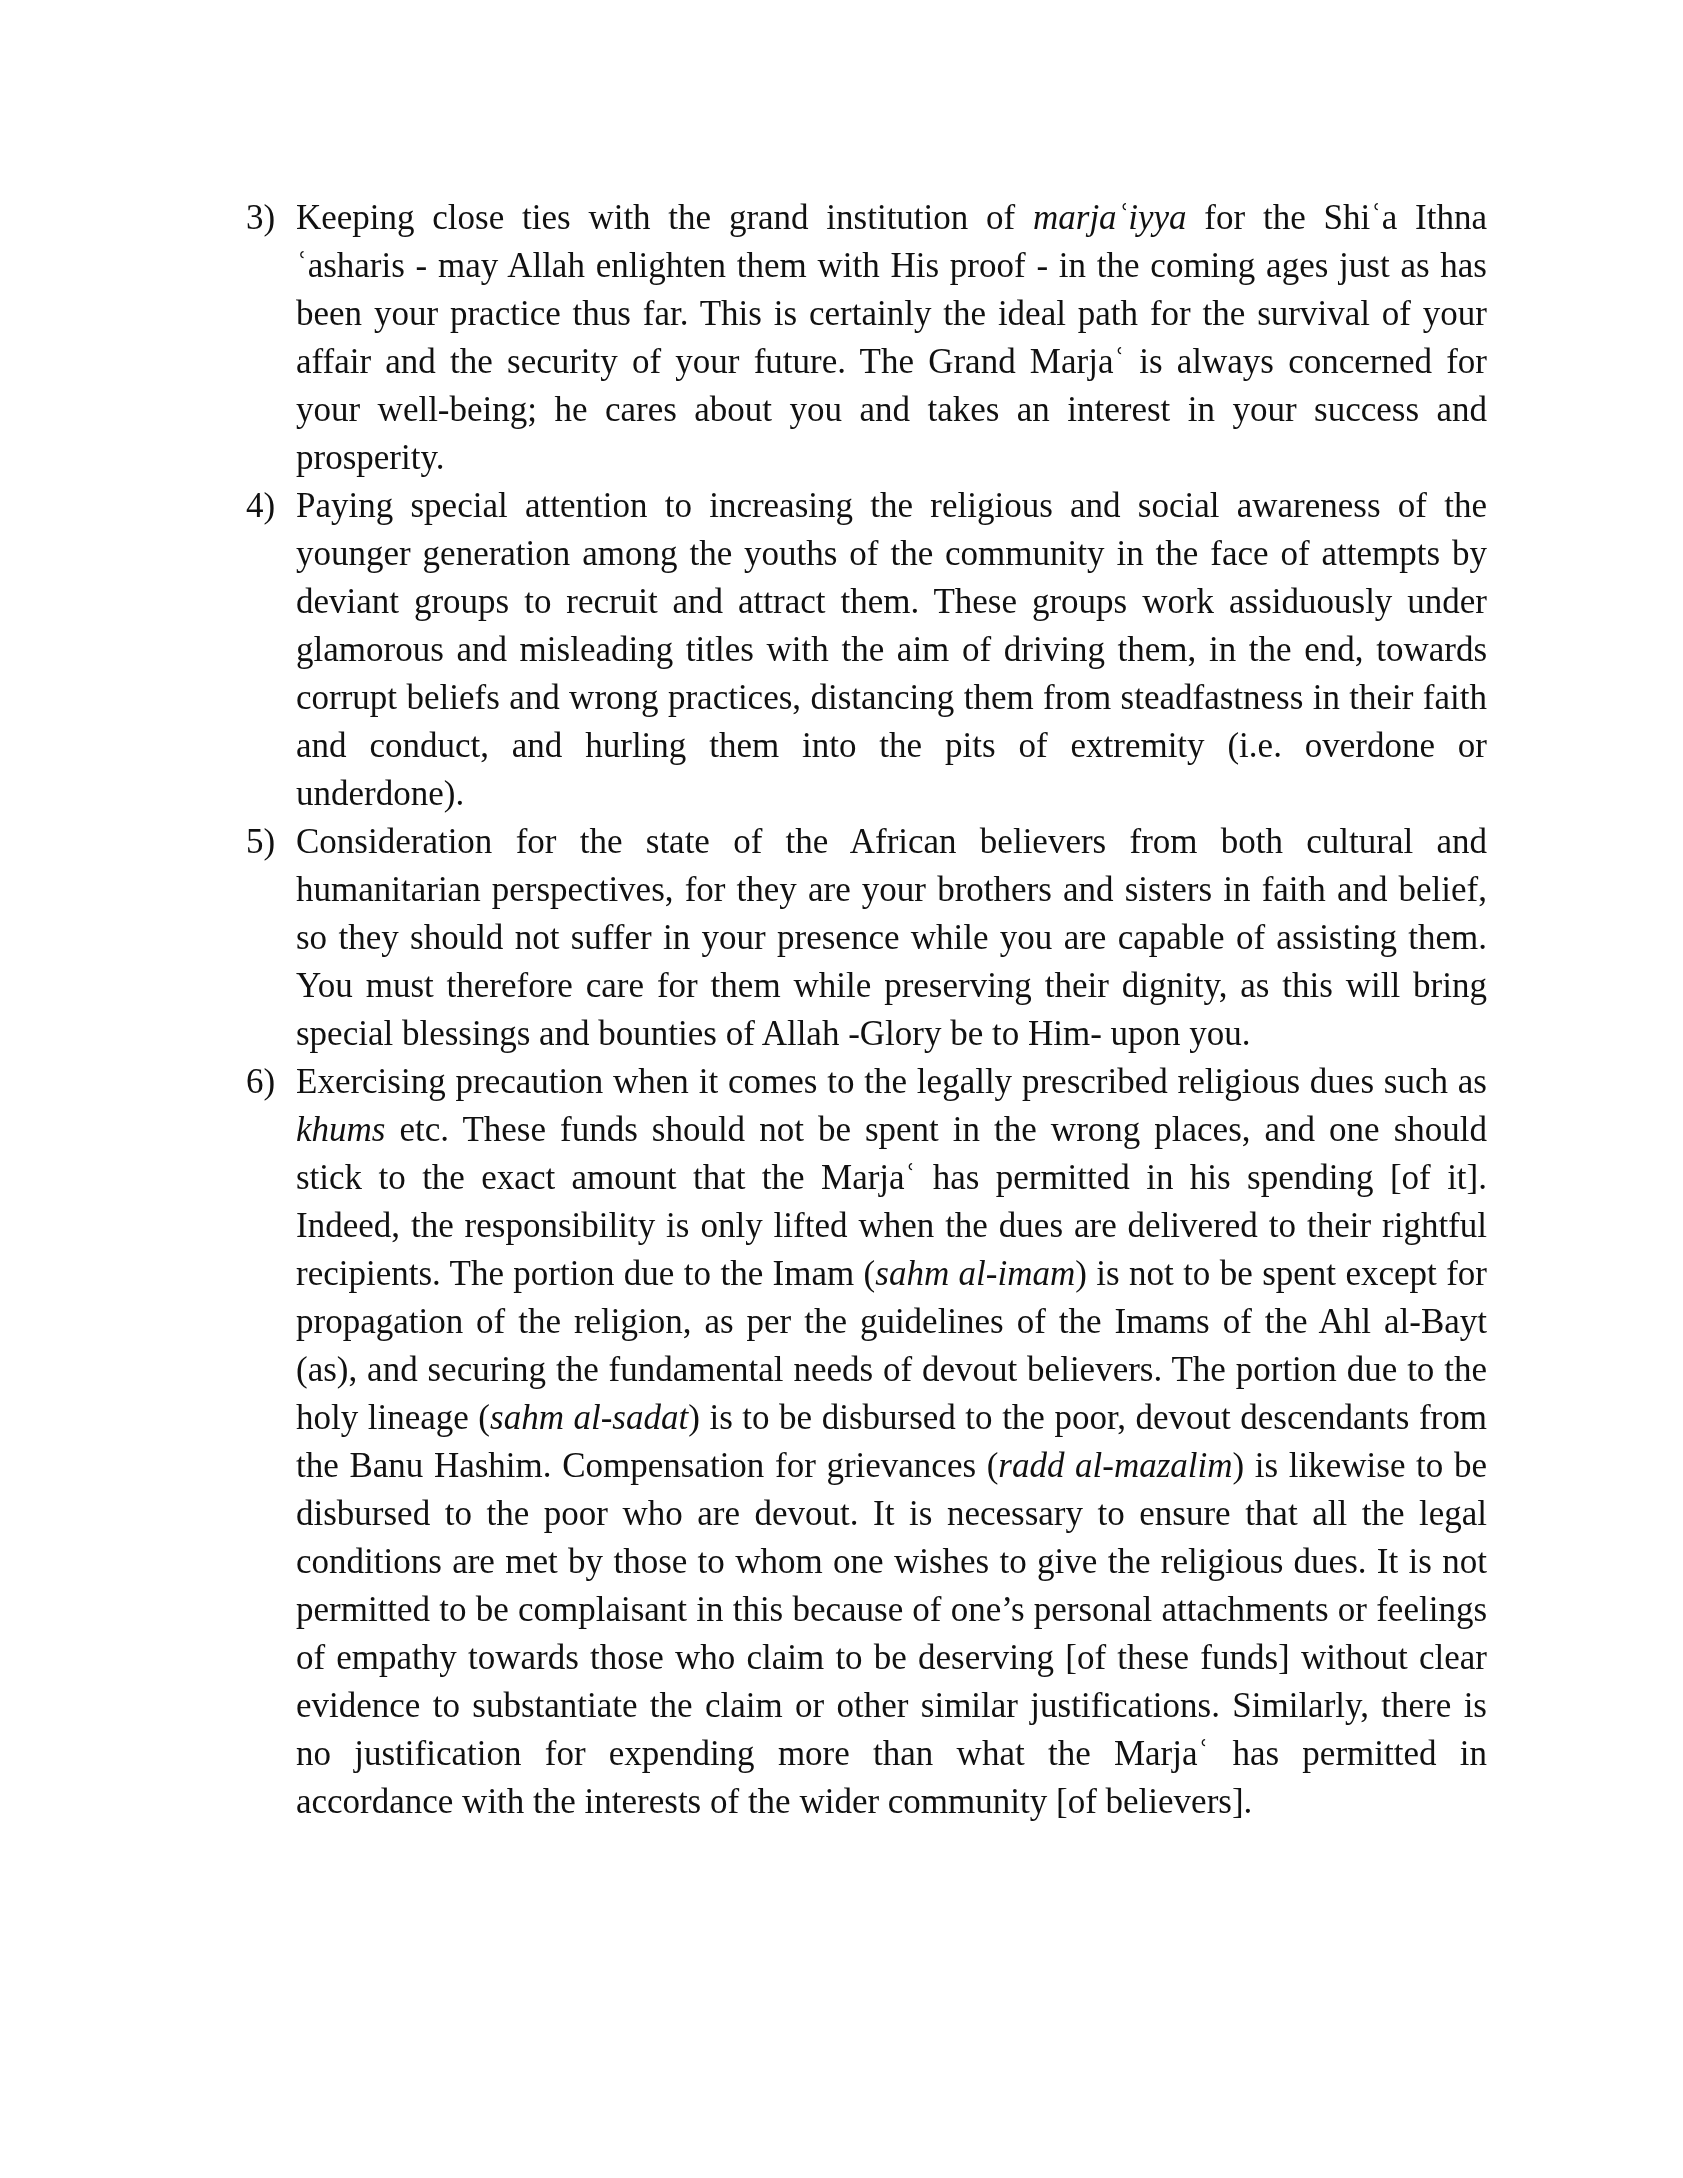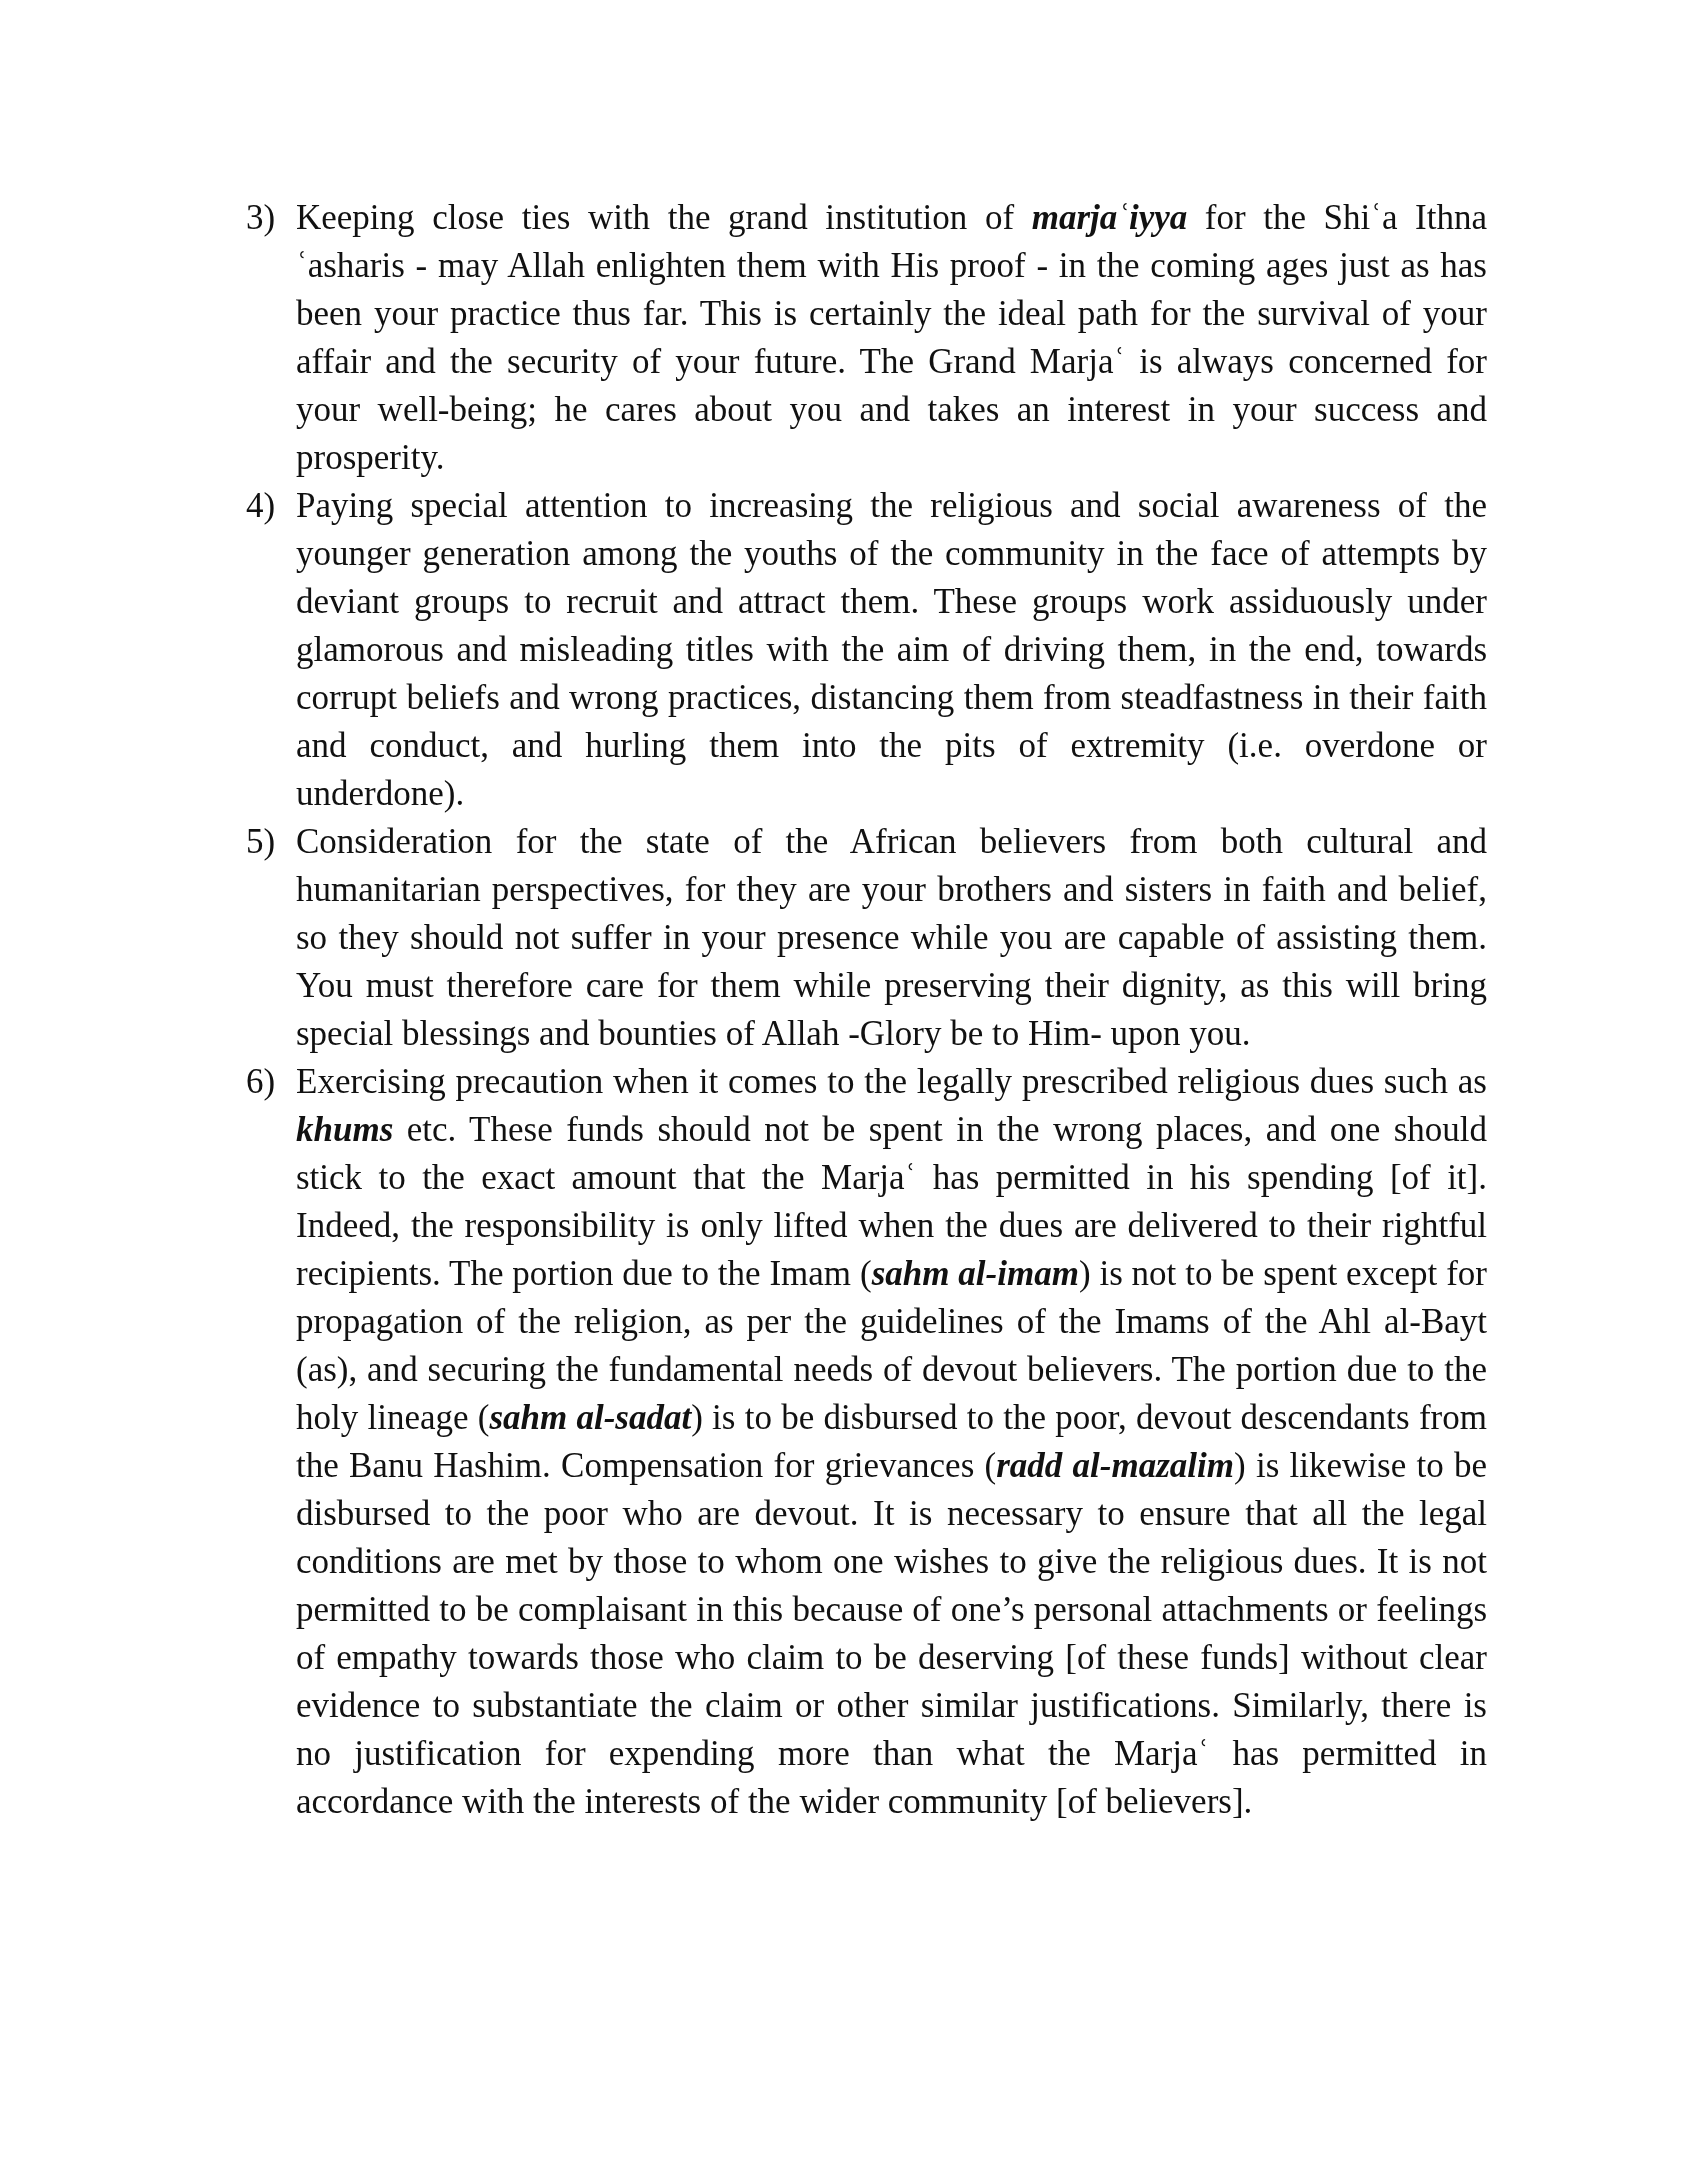--- a/index.html
+++ b/index.html
@@ -19,21 +19,21 @@
     padding-left: 50px;
     text-align: justify;
     text-align-last: left;
   }
   .num {
     position: absolute;
     left: 0;
     top: 0;
   }
   .body-text { display: block; }
-  i { font-style: italic; font-weight: bold; }
+  i { font-style: italic; }
 </style>
 </head>
 <body>
 
 <div class="page">
   <div class="item">
     <span class="num">3)</span>
     <span class="body-text"><span>Keeping close ties with the grand institution of </span><i>marjaʿiyya</i><span> for the Shiʿa Ithna ʿasharis - may Allah enlighten them with His proof - in the coming ages just as has been your practice thus far. This is certainly the ideal path for the survival of your affair and the security of your future. The Grand Marjaʿ is always concerned for your well-being; he cares about you and takes an interest in your success and prosperity.</span></span>
   </div>
 

